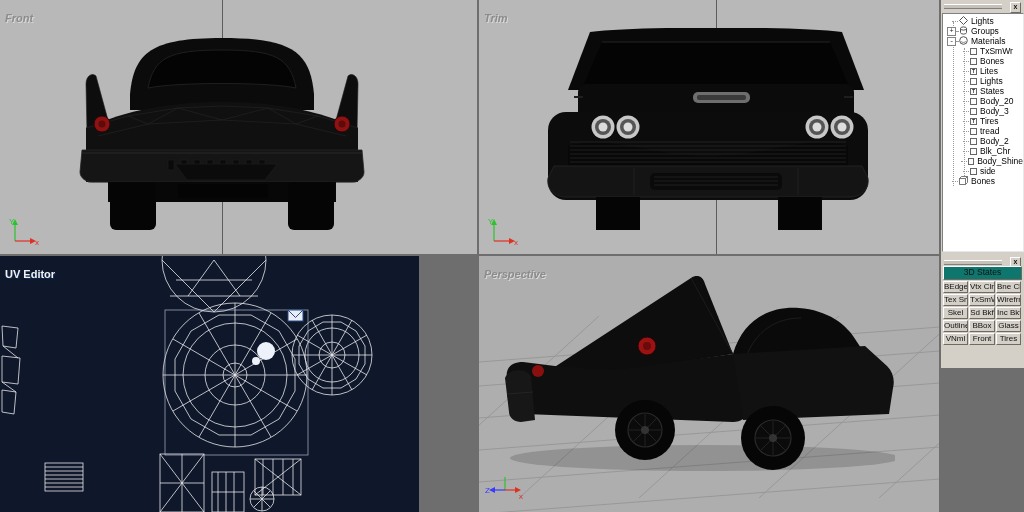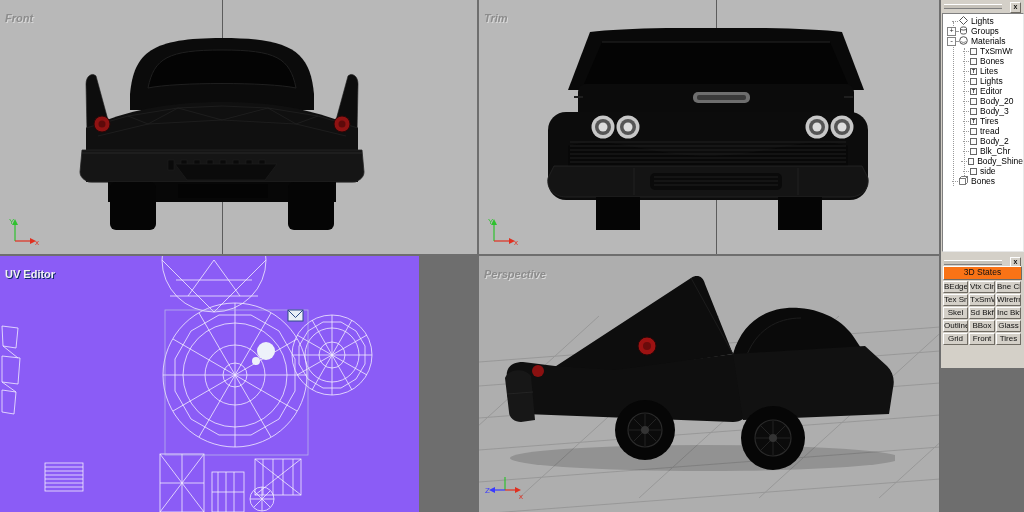--- a/index.html
+++ b/index.html
@@ -1,21 +1,21 @@
 <!DOCTYPE html>
 <html><head>
 <meta charset="utf-8">
 <style>
   html,body{margin:0;padding:0;}
   body{font-family:"Liberation Sans",sans-serif;}
   #stage{position:relative;width:1024px;height:512px;background:#6e6e6e;overflow:hidden;}
   .vp{position:absolute;overflow:hidden;}
   #vp-front{left:0;top:0;width:477px;height:254px;background:#b8b8b8;}
   #vp-back{left:479px;top:0;width:460px;height:254px;background:#b8b8b8;}
-  #vp-uv{left:0;top:256px;width:419px;height:256px;background:#8b5cf6;}
+  #vp-uv{left:0;top:256px;width:419px;height:256px;background:#0f172a;}
   #vp-persp{left:479px;top:256px;width:460px;height:256px;background:#aeaeae;}
   .vp-label{position:absolute;top:12px;left:5px;font:italic bold 11px "Liberation Sans",sans-serif;
     color:#8c8c8c;text-shadow:1px 1px 0 #d8d8d8;z-index:5;}
   #vp-uv .vp-label{font-style:normal;color:#f2f2f2;text-shadow:1px 1px 0 #0c2a5e;}
   .centerline{position:absolute;top:0;bottom:0;width:1px;background:#5c5c5c;z-index:1;}
   .render{position:absolute;z-index:2;}
   .gizmo{position:absolute;z-index:4;}
   
   #right-col{position:absolute;left:941px;top:0;width:83px;height:368px;background:#d4d0c8;}
   .grip{position:absolute;height:3px;border-top:1px solid #fff;border-bottom:1px solid #808080;background:#c6c2ba;}
@@ -32,21 +32,21 @@
   .sp1{display:inline-block;width:9px;height:1px;}
   .sp2{display:inline-block;width:20px;height:1px;}
   .stub{display:inline-block;width:6px;height:0;border-top:1px dotted #9a9a9a;}
   .expander{display:inline-block;width:9px;height:9px;margin-left:4px;background:#fff;border:1px solid #848484;
     font:7px "Liberation Mono",monospace;line-height:7px;text-align:center;color:#222;box-sizing:border-box;}
   .tico{display:inline-block;margin:0 2px 0 1px;}
   .mbox{display:inline-block;width:7px;height:7px;background:#fdfdfd;border:1px solid #666;box-sizing:border-box;
     font:bold 5px "Liberation Sans",sans-serif;line-height:5px;text-align:center;color:#333;}
   .tlabel{margin-left:1px;}
   
-  .panel-title{position:absolute;left:2px;top:266px;width:77px;height:12px;background:#f97316;
+  .panel-title{position:absolute;left:2px;top:266px;width:77px;height:12px;background:#0f766e;
     border:1px solid;border-color:#fdfdfd #6f6b63 #6f6b63 #fdfdfd;
     font:8.5px "Liberation Sans",sans-serif;line-height:11px;text-align:center;color:#111;}
   #btn-grid{position:absolute;left:2px;top:281px;display:grid;grid-template-columns:25px 26px 25px;gap:1px 1px;}
   .sbtn{height:12px;background:#d4d0c8;border:1px solid;border-color:#fdfdfd #6f6b63 #6f6b63 #fdfdfd;
     font:8px "Liberation Sans",sans-serif;line-height:10px;text-align:center;color:#111;
     overflow:hidden;white-space:nowrap;box-sizing:border-box;cursor:default;}
 </style>
 </head>
 <body>
 
@@ -316,21 +316,21 @@
         <div class="trow">
           <span class="sp2"></span>
             <span class="stub"></span>
             <span class="tico mbox"></span>
           <span class="tlabel">Lights</span>
         </div>
         <div class="trow">
           <span class="sp2"></span>
             <span class="stub"></span>
             <span class="tico mbox">T</span>
-          <span class="tlabel">Editor</span>
+          <span class="tlabel">States</span>
         </div>
         <div class="trow">
           <span class="sp2"></span>
             <span class="stub"></span>
             <span class="tico mbox"></span>
           <span class="tlabel">Body_20</span>
         </div>
         <div class="trow">
           <span class="sp2"></span>
             <span class="stub"></span>
@@ -397,18 +397,18 @@
       <div class="sbtn">Bne Clr</div>
       <div class="sbtn">Tex Sm</div>
       <div class="sbtn">TxSmWr</div>
       <div class="sbtn">Wirefrme</div>
       <div class="sbtn">Skel</div>
       <div class="sbtn">Sd Bkf</div>
       <div class="sbtn">Inc Bkf</div>
       <div class="sbtn">Outline</div>
       <div class="sbtn">BBox</div>
       <div class="sbtn">Glass</div>
-      <div class="sbtn">Grid</div>
+      <div class="sbtn">VNml</div>
       <div class="sbtn">Front</div>
       <div class="sbtn">Tires</div>
     </div>
   </div>
 </div>
 
 </body></html>

